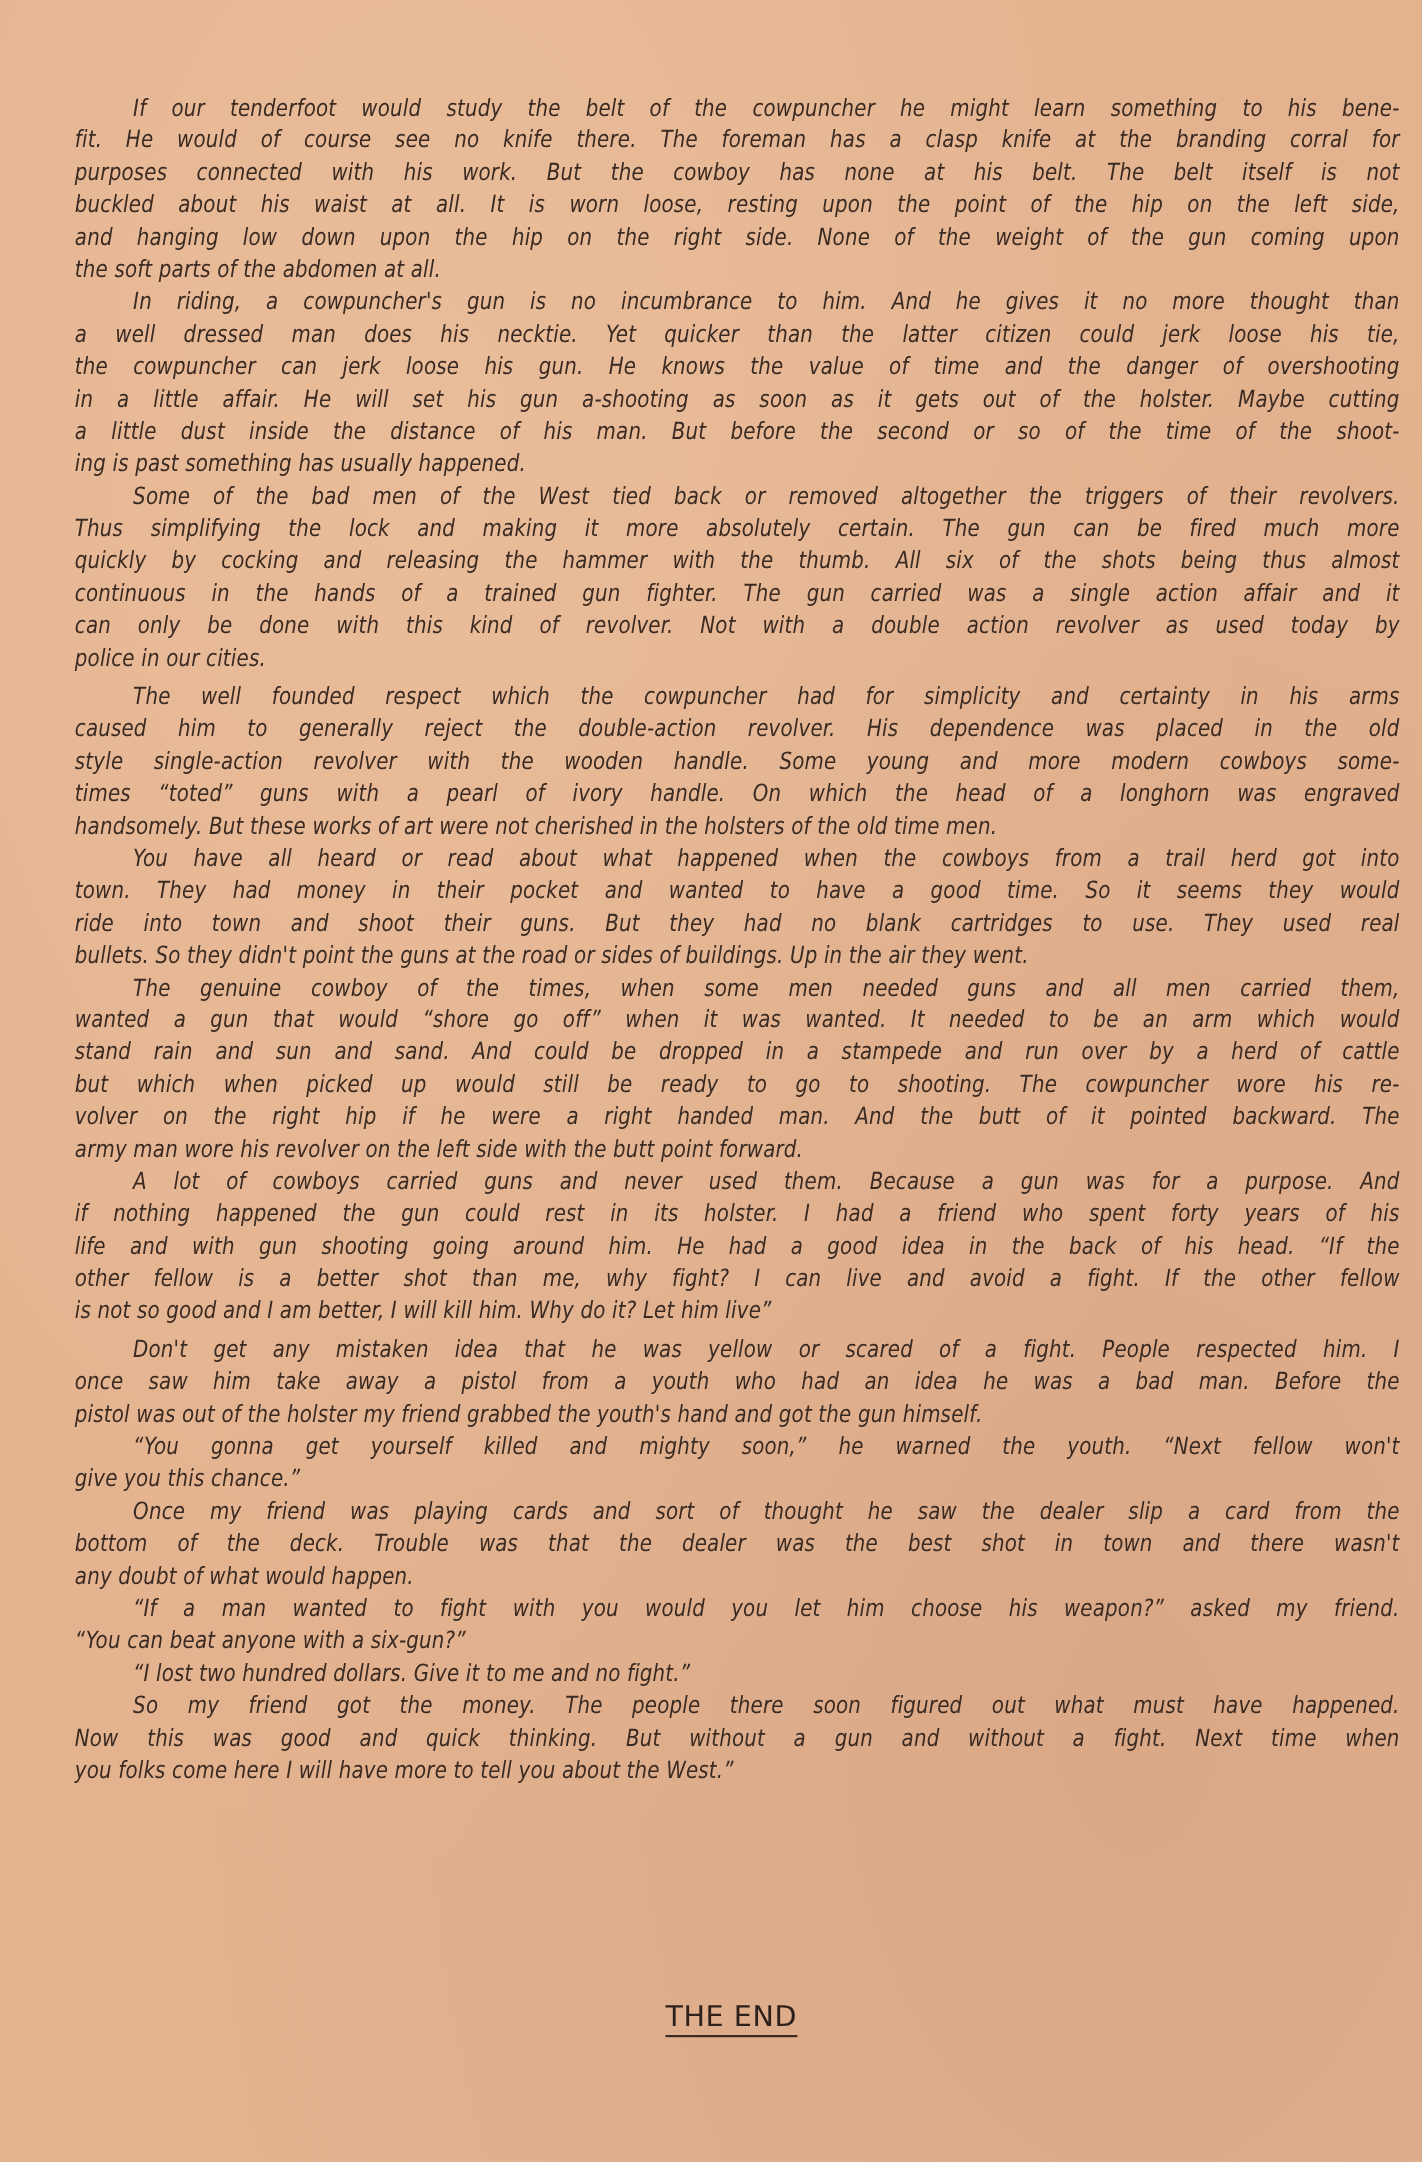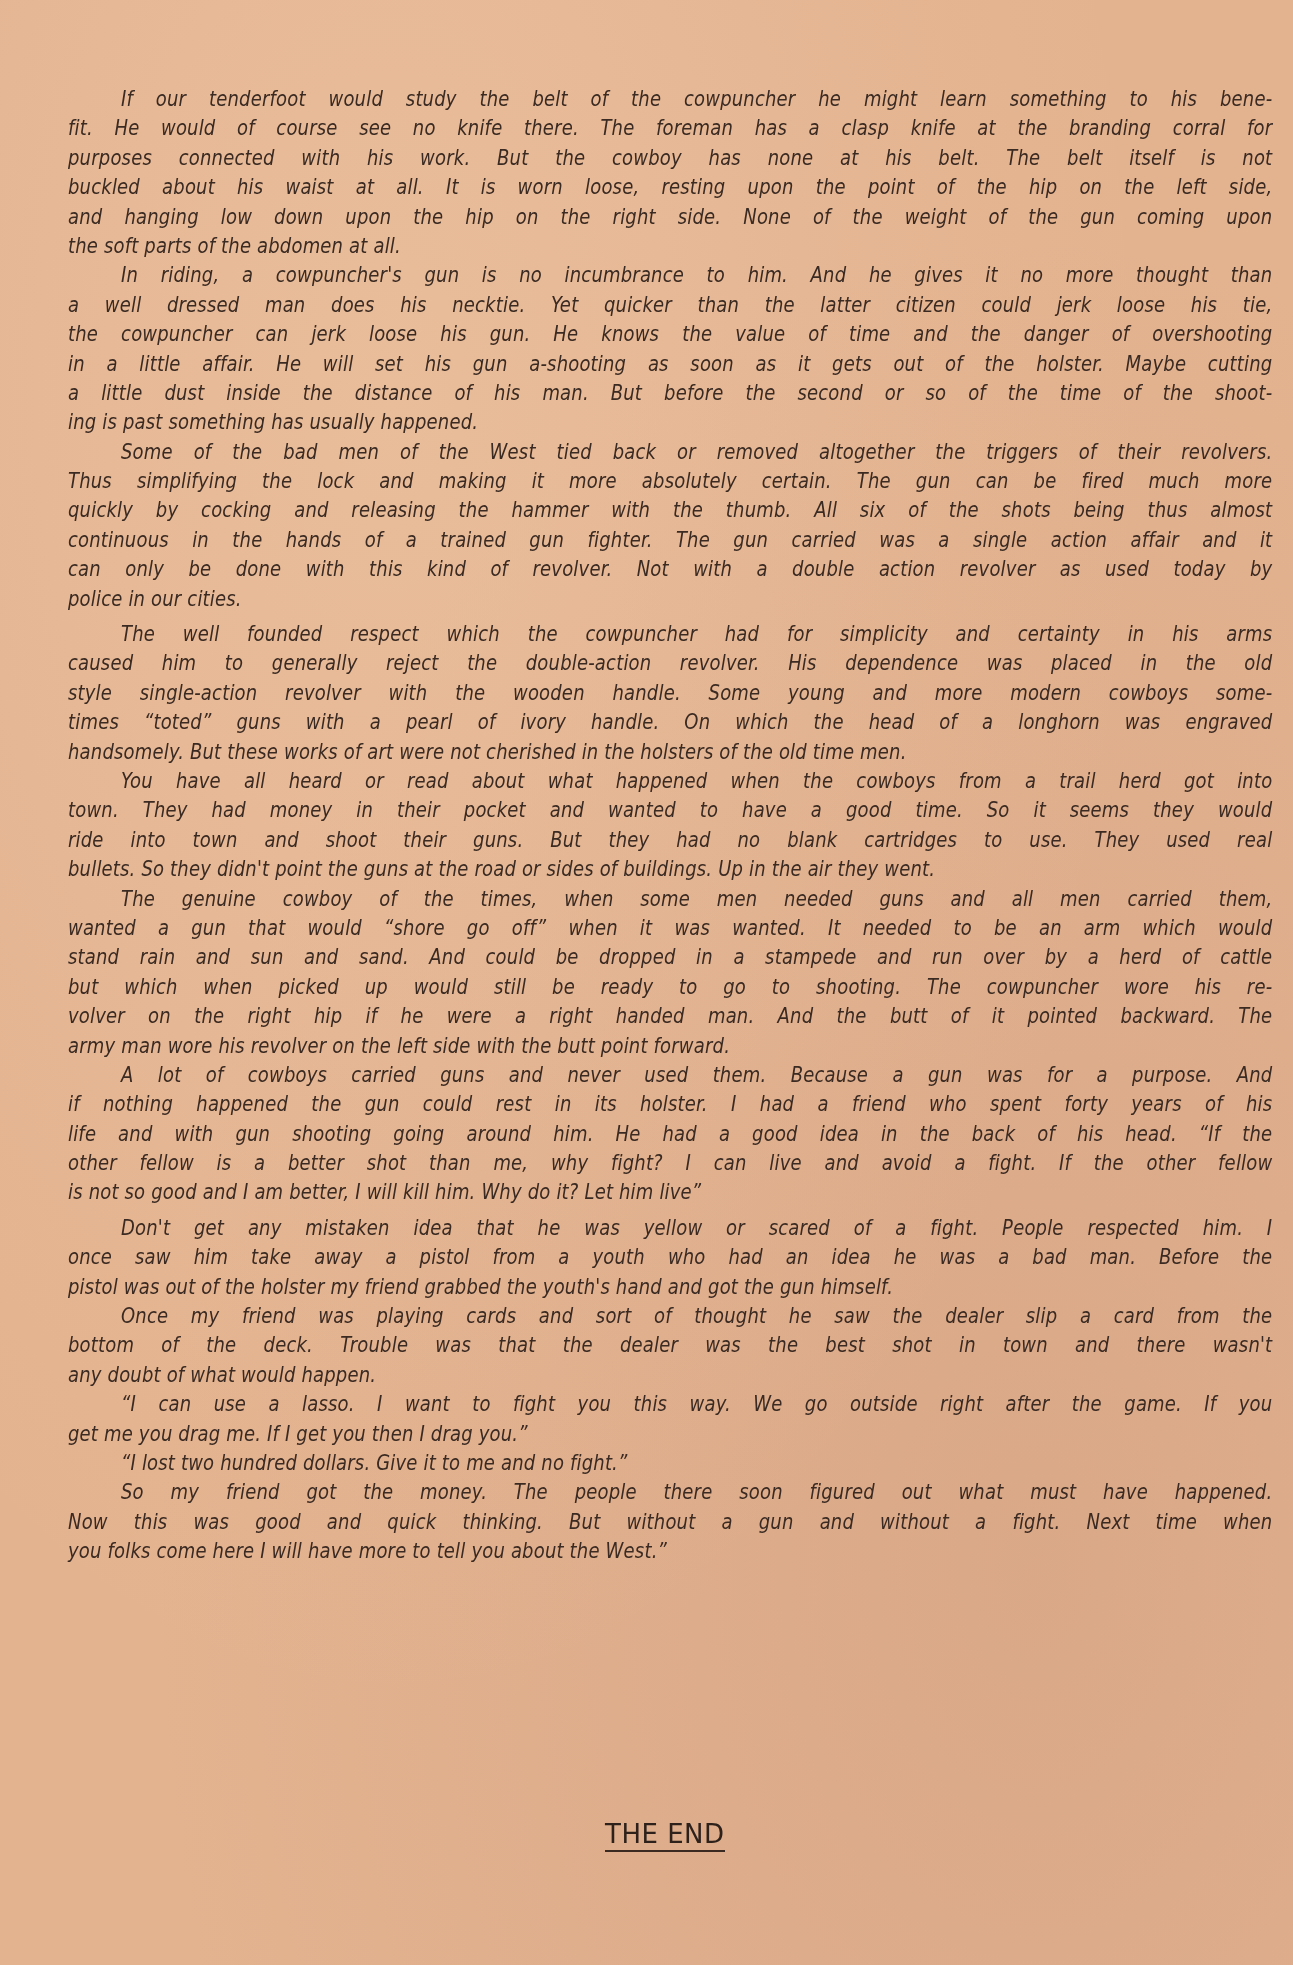--- a/index.html
+++ b/index.html
@@ -73,27 +73,31 @@
       <div class="line">other fellow is a better shot than me, why fight? I can live and avoid a fight. If the other fellow</div>
       <div class="line last">is not so good and I am better, I will kill him. Why do it? Let him live”</div>
     </div>
     <div class="gap"></div>
     <div>
       <div class="line ind">Don't get any mistaken idea that he was yellow or scared of a fight. People respected him. I</div>
       <div class="line">once saw him take away a pistol from a youth who had an idea he was a bad man. Before the</div>
       <div class="line last">pistol was out of the holster my friend grabbed the youth's hand and got the gun himself.</div>
     </div>
     <div>
+      <div class="line ind">“You gonna get yourself killed and mighty soon,” he warned the youth. “Next fellow won't</div>
+      <div class="line last">give you this chance.”</div>
+    </div>
+    <div>
       <div class="line ind">Once my friend was playing cards and sort of thought he saw the dealer slip a card from the</div>
       <div class="line">bottom of the deck. Trouble was that the dealer was the best shot in town and there wasn't</div>
       <div class="line last">any doubt of what would happen.</div>
     </div>
     <div>
-      <div class="line ind">“I can use a lasso. I want to fight you this way. We go outside right after the game. If you</div>
-      <div class="line last">get me you drag me. If I get you then I drag you.”</div>
+      <div class="line ind">“If a man wanted to fight with you would you let him choose his weapon?” asked my friend.</div>
+      <div class="line last">“You can beat anyone with a six-gun?”</div>
     </div>
     <div>
       <div class="line ind last">“I lost two hundred dollars. Give it to me and no fight.”</div>
     </div>
     <div>
       <div class="line ind">So my friend got the money. The people there soon figured out what must have happened.</div>
       <div class="line">Now this was good and quick thinking. But without a gun and without a fight. Next time when</div>
       <div class="line last">you folks come here I will have more to tell you about the West.”</div>
     </div>
   </div>

